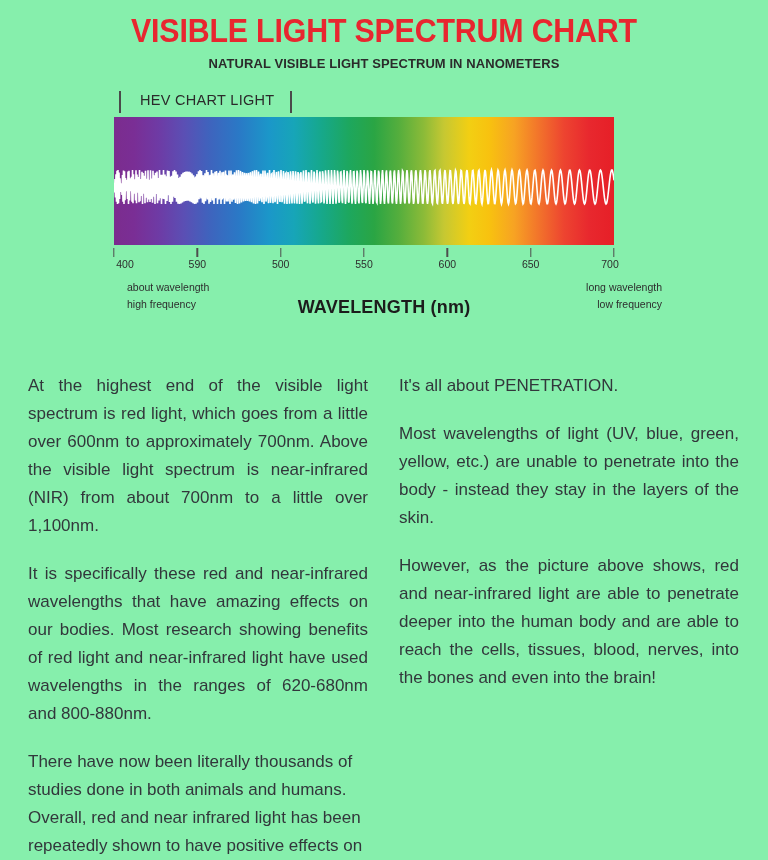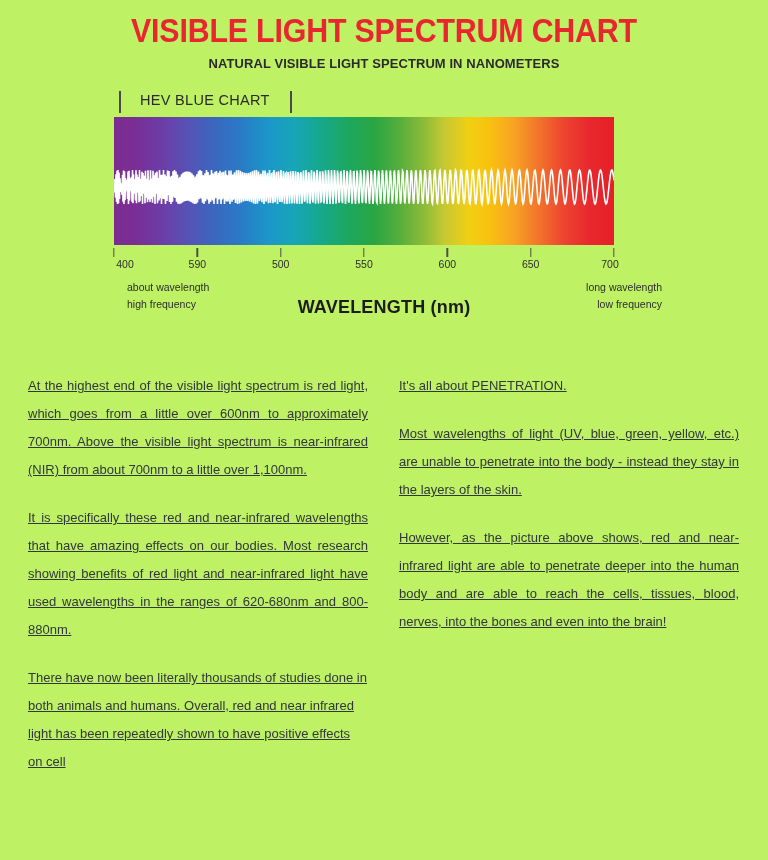--- a/index.html
+++ b/index.html
@@ -8,21 +8,21 @@
     height: 860px;
     background: #ffffff;
     font-family: "Liberation Sans", sans-serif;
     overflow: hidden;
   }
 
   .page {
     position: relative;
     width: 768px;
     height: 860px;
-    background: #bef264;
+    background: #86efac;
   }
 
   
   .header {
     padding-top: 14px;
     text-align: center;
   }
   .main-title {
     font-family: "Liberation Sans", sans-serif;
     font-size: 33px;
@@ -180,49 +180,48 @@
   .body-cols {
     position: absolute;
     top: 372px;
     left: 28px;
     width: 712px;
     display: flex;
     gap: 31px;
   }
   .col { width: 340px; }
   .col p {
-    font-size: 13px;
+    font-size: 17px;
     line-height: 28px;
     color: #32373b;
     text-align: justify;
     margin-bottom: 20px;
     -webkit-hyphens: none;
     hyphens: none;
     word-spacing: 0px;
-    text-decoration: underline;
   }
   .col p.last { margin-bottom: 0; }
   .col p.flush { text-align: left; }
 </style>
 </head>
 <body>
 
 <div class="page">
 
   <div class="header">
     <div class="main-title">VISIBLE LIGHT SPECTRUM CHART</div>
     <div class="sub-title">NATURAL VISIBLE LIGHT SPECTRUM IN NANOMETERS</div>
   </div>
 
   <div class="figure">
 
     <div class="hev-row">
       <div class="hev-tick left"></div>
       <div class="hev-tick right"></div>
-      <div class="hev-label">HEV BLUE CHART</div>
+      <div class="hev-label">HEV CHART LIGHT</div>
     </div>
 
     <div class="spectrum-wrap">
       <div class="spectrum-bar"></div>
       <svg class="spectrum-wave" viewBox="0 0 500 128" preserveAspectRatio="none">
         <path id="wavepath" fill="none" stroke="#ffffff" stroke-width="1.6" vector-effect="non-scaling-stroke" d="M0.00 67.34 L0.50 75.37 L1.00 61.96 L1.50 80.58 L2.00 57.15 L2.50 84.75 L3.00 53.87 L3.50 86.89 L4.00 53.09 L4.50 86.13 L5.00 55.51 L5.50 82.02 L6.00 61.21 L6.50 74.93 L7.00 69.36 L7.50 66.20 L8.00 78.09 L8.50 58.13 L9.00 84.80 L9.50 53.42 L10.00 86.95 L10.50 54.21 L11.00 83.11 L11.50 60.94 L12.00 73.99 L12.50 71.61 L13.00 62.86 L13.50 81.94 L14.00 54.62 L14.50 86.94 L15.00 53.68 L15.50 83.46 L16.00 61.33 L16.50 72.53 L17.00 74.09 L17.50 59.82 L18.00 84.72 L18.50 53.11 L19.00 86.20 L19.50 57.36 L20.00 76.72 L20.50 70.54 L21.00 62.20 L21.50 83.60 L22.00 53.29 L22.50 86.34 L23.00 57.56 L23.50 75.73 L24.00 72.37 L24.50 59.99 L25.00 85.35 L25.50 53.03 L26.00 84.34 L26.50 62.03 L27.00 69.43 L27.50 79.06 L28.00 54.88 L28.50 86.96 L29.00 56.10 L29.50 76.69 L30.00 72.63 L30.50 58.78 L31.00 86.35 L31.50 53.76 L32.00 80.77 L32.50 68.37 L33.00 61.84 L33.50 85.18 L34.00 53.17 L34.50 82.36 L35.00 66.73 L35.50 62.85 L36.00 84.89 L36.50 53.16 L37.00 82.08 L37.50 67.65 L38.00 61.57 L38.50 85.73 L39.00 53.66 L39.50 79.81 L40.00 71.12 L40.50 58.37 L41.00 86.87 L41.50 55.73 L42.00 74.89 L42.50 76.91 L43.00 54.59 L43.50 86.30 L44.00 61.03 L44.50 66.98 L45.00 83.51 L45.50 53.07 L46.00 81.29 L46.50 70.53 L47.00 57.88 L47.50 87.00 L48.00 57.75 L48.50 70.42 L49.00 81.73 L49.50 53.00 L50.00 82.10 L50.50 70.19 L51.00 57.58 L51.50 86.97 L52.00 59.20 L52.50 67.68 L53.00 84.00 L53.50 53.46 L54.00 78.08 L54.50 75.86 L55.00 54.12 L55.50 84.98 L56.00 66.39 L56.50 59.64 L57.00 86.99 L57.50 58.66 L58.00 67.37 L58.50 84.72 L59.00 54.17 L59.50 74.95 L60.00 79.77 L60.50 53.02 L61.00 80.93 L61.50 73.80 L62.00 54.45 L62.50 84.77 L63.00 68.09 L63.50 57.43 L64.00 86.62 L64.50 63.33 L65.00 61.01 L65.50 86.98 L66.00 59.76 L66.50 64.49 L67.00 86.43 L67.50 57.31 L68.00 67.46 L68.50 85.50 L69.00 55.77 L69.50 69.73 L70.00 84.56 L70.50 54.89 L71.00 71.21 L71.50 83.89 L72.00 54.47 L72.50 71.92 L73.00 83.63 L73.50 54.40 L74.00 71.85 L74.50 83.83 L75.00 54.64 L75.50 71.01 L76.00 84.43 L76.50 55.26 L77.00 69.41 L77.50 85.33 L78.00 56.43 L78.50 67.06 L79.00 86.27 L79.50 58.34 L80.00 64.05 L80.50 86.92 L81.00 61.21 L81.50 60.62 L82.00 86.82 L82.50 65.20 L83.00 57.16 L83.50 85.44 L84.00 70.23 L84.50 54.34 L85.00 82.31 L85.50 75.94 L86.00 53.02 L86.50 77.21 L87.00 81.50 L87.50 54.07 L88.00 70.40 L88.50 85.66 L89.00 58.16 L89.50 62.86 L90.00 86.96 L90.50 65.21 L91.00 56.35 L91.50 84.18 L92.00 74.06 L92.50 53.08 L93.00 77.12 L93.50 82.30 L94.00 54.95 L94.50 67.23 L95.00 86.80 L95.50 62.40 L96.00 57.80 L96.50 84.93 L97.00 73.39 L97.50 53.07 L98.00 76.33 L98.50 83.37 L99.00 56.22 L99.50 64.17 L100.00 86.95 L100.50 66.83 L101.00 54.69 L101.50 81.04 L102.00 79.75 L102.50 54.10 L103.00 68.01 L103.50 86.87 L104.00 64.04 L104.50 55.87 L105.00 82.39 L105.50 78.62 L106.00 53.83 L106.50 68.31 L107.00 86.90 L107.50 64.72 L108.00 55.22 L108.50 81.13 L109.00 80.49 L109.50 54.89 L110.00 65.10 L110.50 86.89 L111.00 68.93 L111.50 53.47 L112.00 76.65 L112.50 84.36 L113.00 58.74 L113.50 59.15 L114.00 84.56 L114.50 76.55 L115.00 53.54 L115.50 68.04 L116.00 87.00 L116.50 67.48 L117.00 53.64 L117.50 76.56 L118.00 84.81 L118.50 60.02 L119.00 57.41 L119.50 82.68 L120.00 79.98 L120.50 55.33 L121.00 62.81 L121.50 85.98 L122.00 74.41 L122.50 53.28 L123.00 68.24 L123.50 86.99 L124.00 69.33 L124.50 53.09 L125.00 72.81 L125.50 86.58 L126.00 65.34 L126.50 53.90 L127.00 76.19 L127.50 85.56 L128.00 62.56 L128.50 54.98 L129.00 78.41 L129.50 84.55 L130.00 60.88 L130.50 55.83 L131.00 79.60 L131.50 83.92 L132.00 60.15 L132.50 56.18 L133.00 79.90 L133.50 83.86 L134.00 60.27 L134.50 55.95 L135.00 79.35 L135.50 84.38 L136.00 61.26 L136.50 55.19 L137.00 77.90 L137.50 85.32 L138.00 63.21 L138.50 54.15 L139.00 75.42 L139.50 86.36 L140.00 66.24 L140.50 53.24 L141.00 71.82 L141.50 86.98 L142.00 70.40 L142.50 53.08 L143.00 67.15 L143.50 86.49 L144.00 75.48 L144.50 54.43 L145.00 61.82 L145.50 84.08 L146.00 80.83 L146.50 58.03 L147.00 56.76 L147.50 79.20 L148.00 85.22 L148.50 64.20 L149.00 53.45 L149.50 71.87 L150.00 87.00 L150.50 72.40 L151.00 53.63 L151.50 63.27 L152.00 84.54 L152.50 80.77 L153.00 58.54 L153.50 55.89 L154.00 77.23 L154.50 86.32 L155.00 67.87 L155.50 53.01 L156.00 66.59 L156.50 85.85 L157.00 78.78 L157.50 57.20 L158.00 56.71 L158.50 78.02 L159.00 86.21 L159.50 68.02 L160.00 53.05 L160.50 65.45 L161.00 85.16 L161.50 80.58 L162.00 59.14 L162.50 54.96 L163.00 74.57 L163.50 86.97 L164.00 72.74 L164.50 54.23 L165.00 60.28 L165.50 81.38 L166.00 84.90 L166.50 65.51 L167.00 53.01 L167.50 66.42 L168.00 85.26 L168.50 81.01 L169.00 60.18 L169.50 54.10 L170.00 71.77 L170.50 86.79 L171.00 76.93 L171.50 56.85 L172.00 56.11 L172.50 75.70 L173.00 86.96 L173.50 73.61 L174.00 55.05 L174.50 58.03 L175.00 78.16 L175.50 86.63 L176.00 71.46 L176.50 54.24 L177.00 59.25 L177.50 79.35 L178.00 86.36 L178.50 70.59 L179.00 54.02 L179.50 59.53 L180.00 79.43 L180.50 86.40 L181.00 71.01 L181.50 54.26 L182.00 58.80 L182.50 78.41 L183.00 86.72 L183.50 72.70 L184.00 55.10 L184.50 57.24 L185.00 76.20 L185.50 87.00 L186.00 75.57 L186.50 56.90 L187.00 55.24 L187.50 72.62 L188.00 86.62 L188.50 79.33 L189.00 60.16 L189.50 53.50 L190.00 67.69 L190.50 84.78 L191.00 83.33 L191.50 65.25 L192.00 53.10 L192.50 61.87 L193.00 80.64 L193.50 86.34 L194.00 72.08 L194.50 55.30 L195.00 56.34 L195.50 73.85 L196.00 86.71 L196.50 79.58 L197.00 61.05 L197.50 53.15 L198.00 65.15 L198.50 82.83 L199.00 85.48 L199.50 70.09 L200.00 54.61 L200.50 56.94 L201.00 74.28 L201.50 86.70 L202.00 80.06 L202.50 62.01 L203.00 53.01 L203.50 63.15 L204.00 80.95 L204.50 86.51 L205.00 73.71 L205.50 56.83 L206.00 54.48 L206.50 69.16 L207.00 84.74 L207.50 84.27 L208.00 68.36 L208.50 54.23 L209.00 57.05 L209.50 73.71 L210.00 86.39 L210.50 81.70 L211.00 64.67 L211.50 53.26 L212.00 59.38 L212.50 76.54 L213.00 86.90 L213.50 79.80 L214.00 62.64 L214.50 53.03 L215.00 60.72 L215.50 77.81 L216.00 86.99 L216.50 79.07 L217.00 62.09 L217.50 53.02 L218.00 60.81 L218.50 77.67 L219.00 86.96 L219.50 79.63 L220.00 62.92 L220.50 53.11 L221.00 59.63 L221.50 76.12 L222.00 86.72 L222.50 81.36 L223.00 65.22 L223.50 53.62 L224.00 57.46 L224.50 73.04 L225.00 85.77 L225.50 83.82 L226.00 69.10 L226.50 55.23 L227.00 54.92 L227.50 68.37 L228.00 83.28 L228.50 86.16 L229.00 74.48 L229.50 58.80 L230.00 53.15 L230.50 62.48 L231.00 78.45 L231.50 86.95 L232.00 80.58 L232.50 64.98 L233.00 53.77 L233.50 56.62 L234.00 71.00 L234.50 84.49 L235.00 85.59 L235.50 73.44 L236.00 58.39 L236.50 53.15 L237.00 62.05 L237.50 77.57 L238.00 86.77 L238.50 82.08 L239.00 67.44 L239.50 54.93 L240.00 54.74 L240.50 66.96 L241.00 81.62 L241.50 86.89 L242.00 78.61 L242.50 63.46 L243.00 53.54 L243.50 56.66 L244.00 70.28 L244.50 83.66 L245.00 86.35 L245.50 76.33 L246.00 61.42 L246.50 53.15 L247.00 57.81 L247.50 71.77 L248.00 84.36 L248.50 86.06 L249.00 75.66 L249.50 61.04 L250.00 53.13 L250.50 57.77 L251.00 71.45 L251.50 84.04 L252.00 86.31 L252.50 76.68 L253.00 62.21 L253.50 53.40 L254.00 56.56 L254.50 69.35 L255.00 82.58 L255.50 86.85 L256.00 79.20 L256.50 65.09 L257.00 54.44 L257.50 54.67 L258.00 65.54 L258.50 79.48 L259.00 86.87 L259.50 82.69 L260.00 69.86 L260.50 57.15 L261.00 53.15 L261.50 60.49 L262.00 74.18 L262.50 85.07 L263.00 85.93 L263.50 76.27 L264.00 62.50 L264.50 53.67 L265.00 55.50 L265.50 66.73 L266.00 80.05 L266.50 86.89 L267.00 82.91 L267.50 70.71 L268.00 58.09 L268.50 53.00 L269.00 58.61 L269.50 71.33 L270.00 83.20 L270.50 86.86 L271.00 80.11 L271.50 67.17 L272.00 55.97 L272.50 53.34 L273.00 60.80 L273.50 73.80 L274.00 84.49 L274.50 86.50 L275.00 78.69 L275.50 65.75 L276.00 55.34 L276.50 53.55 L277.00 61.37 L277.50 74.19 L278.00 84.57 L278.50 86.53 L279.00 79.01 L279.50 66.36 L280.00 55.80 L280.50 53.30 L281.00 60.20 L281.50 72.58 L282.00 83.50 L282.50 86.90 L283.00 80.95 L283.50 68.98 L284.00 57.60 L284.50 53.00 L285.00 57.63 L285.50 68.94 L286.00 80.79 L286.50 86.85 L287.00 83.91 L287.50 73.60 L288.00 61.41 L288.50 53.76 L289.00 54.62 L289.50 63.48 L290.00 75.71 L290.50 84.97 L291.00 86.52 L291.50 79.62 L292.00 67.85 L292.50 57.18 L293.00 53.00 L293.50 57.36 L294.00 68.02 L294.50 79.65 L295.00 86.48 L295.50 85.17 L296.00 76.43 L296.50 64.57 L297.00 55.37 L297.50 53.26 L298.00 59.22 L298.50 70.33 L299.00 81.26 L299.50 86.82 L300.00 84.42 L300.50 75.24 L301.00 63.63 L301.50 55.00 L302.00 53.35 L302.50 59.39 L303.00 70.30 L303.50 81.04 L304.00 86.74 L304.50 84.83 L305.00 76.24 L305.50 64.86 L306.00 55.80 L306.50 53.08 L307.00 57.86 L307.50 67.97 L308.00 78.96 L308.50 86.01 L309.00 86.09 L309.50 79.20 L310.00 68.36 L310.50 58.25 L311.00 53.17 L311.50 55.25 L312.00 63.56 L312.50 74.56 L313.00 83.63 L313.50 87.00 L314.00 83.30 L314.50 74.12 L315.00 63.26 L315.50 55.19 L316.00 53.16 L316.50 57.96 L317.00 67.62 L317.50 78.21 L318.00 85.49 L318.50 86.60 L319.00 81.13 L319.50 71.28 L320.00 60.95 L320.50 54.18 L321.00 53.57 L321.50 59.32 L322.00 69.17 L322.50 79.32 L323.00 85.89 L323.50 86.41 L324.00 80.73 L324.50 71.02 L325.00 60.95 L325.50 54.27 L326.00 53.45 L326.50 58.74 L327.00 68.16 L327.50 78.23 L328.00 85.29 L328.50 86.79 L329.00 82.23 L329.50 73.29 L330.00 63.19 L330.50 55.54 L331.00 53.02 L331.50 56.49 L332.00 64.70 L332.50 74.74 L333.00 83.11 L333.50 86.93 L334.00 84.91 L334.50 77.79 L335.00 68.03 L335.50 58.96 L336.00 53.64 L336.50 53.83 L337.00 59.44 L337.50 68.55 L338.00 78.13 L338.50 85.00 L339.00 86.93 L339.50 83.32 L340.00 75.38 L340.50 65.72 L341.00 57.46 L341.50 53.24 L342.00 54.38 L342.50 60.48 L343.00 69.59 L343.50 78.80 L344.00 85.24 L344.50 86.90 L345.00 83.32 L345.50 75.63 L346.00 66.22 L346.50 57.99 L347.00 53.44 L347.50 53.92 L348.00 59.25 L348.50 67.81 L349.00 77.00 L349.50 84.08 L350.00 86.98 L350.50 84.87 L351.00 78.40 L351.50 69.48 L352.00 60.74 L352.50 54.70 L353.00 53.07 L353.50 56.30 L354.00 63.44 L354.50 72.42 L355.00 80.70 L355.50 85.95 L356.00 86.72 L356.50 82.84 L357.00 75.40 L357.50 66.49 L358.00 58.56 L358.50 53.78 L359.00 53.42 L359.50 57.56 L360.00 65.04 L360.50 73.84 L361.00 81.59 L361.50 86.24 L362.00 86.59 L362.50 82.57 L363.00 75.26 L363.50 66.60 L364.00 58.84 L364.50 53.98 L365.00 53.25 L365.50 56.81 L366.00 63.73 L366.50 72.21 L367.00 80.13 L367.50 85.48 L368.00 86.95 L368.50 84.20 L369.00 77.94 L369.50 69.73 L370.00 61.61 L370.50 55.56 L371.00 53.03 L371.50 54.61 L372.00 59.89 L372.50 67.58 L373.00 75.83 L373.50 82.68 L374.00 86.52 L374.50 86.47 L375.00 82.56 L375.50 75.74 L376.00 67.60 L376.50 60.04 L377.00 54.77 L377.50 53.00 L378.00 55.10 L378.50 60.57 L379.00 68.15 L379.50 76.13 L380.00 82.72 L380.50 86.47 L381.00 86.57 L381.50 83.03 L382.00 76.64 L382.50 68.82 L383.00 61.27 L383.50 55.62 L384.00 53.08 L384.50 54.16 L385.00 58.61 L385.50 65.46 L386.00 73.25 L386.50 80.35 L387.00 85.27 L387.50 87.00 L388.00 85.21 L388.50 80.30 L389.00 73.28 L389.50 65.62 L390.00 58.85 L390.50 54.36 L391.00 53.02 L391.50 55.08 L392.00 60.11 L392.50 67.09 L393.00 74.62 L393.50 81.23 L394.00 85.64 L394.50 86.99 L395.00 85.05 L395.50 80.21 L396.00 73.43 L396.50 66.01 L397.00 59.36 L397.50 54.74 L398.00 53.00 L398.50 54.45 L399.00 58.79 L399.50 65.20 L400.00 72.48 L400.50 79.29 L401.00 84.39 L401.50 86.85 L402.00 86.26 L402.50 82.74 L403.00 76.94 L403.50 69.91 L404.00 62.92 L404.50 57.19 L405.00 53.74 L405.50 53.14 L406.00 55.48 L406.50 60.33 L407.00 66.85 L407.50 73.89 L408.00 80.25 L408.50 84.85 L409.00 86.93 L409.50 86.14 L410.00 82.65 L410.50 77.05 L411.00 70.29 L411.50 63.50 L412.00 57.80 L412.50 54.11 L413.00 53.02 L413.50 54.68 L414.00 58.82 L414.50 64.75 L415.00 71.50 L415.50 78.00 L416.00 83.22 L416.50 86.34 L417.00 86.88 L417.50 84.79 L418.00 80.40 L418.50 74.41 L419.00 67.76 L419.50 61.46 L420.00 56.48 L420.50 53.57 L421.00 53.15 L421.50 55.26 L422.00 59.57 L422.50 65.43 L423.00 71.95 L423.50 78.17 L424.00 83.18 L424.50 86.24 L425.00 86.94 L425.50 85.18 L426.00 81.24 L426.50 75.69 L427.00 69.35 L427.50 63.11 L428.00 57.86 L428.50 54.33 L429.00 53.00 L429.50 54.05 L430.00 57.30 L430.50 62.30 L431.00 68.35 L431.50 74.61 L432.00 80.22 L432.50 84.44 L433.00 86.70 L433.50 86.72 L434.00 84.50 L434.50 80.36 L435.00 74.86 L435.50 68.74 L436.00 62.79 L436.50 57.79 L437.00 54.39 L437.50 53.02 L438.00 53.83 L438.50 56.70 L439.00 61.27 L439.50 66.92 L440.00 72.96 L440.50 78.60 L441.00 83.16 L441.50 86.08 L442.00 87.00 L442.50 85.82 L443.00 82.71 L443.50 78.05 L444.00 72.43 L444.50 66.53 L445.00 61.06 L445.50 56.67 L446.00 53.88 L446.50 53.00 L447.00 54.14 L447.50 57.13 L448.00 61.61 L448.50 67.06 L449.00 72.84 L449.50 78.28 L450.00 82.76 L450.50 85.77 L451.00 86.98 L451.50 86.28 L452.00 83.74 L452.50 79.68 L453.00 74.54 L453.50 68.92 L454.00 63.42 L454.50 58.66 L455.00 55.16 L455.50 53.27 L456.00 53.20 L456.50 54.93 L457.00 58.28 L457.50 62.87 L458.00 68.21 L458.50 73.72 L459.00 78.83 L459.50 83.00 L460.00 85.81 L460.50 86.98 L461.00 86.39 L461.50 84.12 L462.00 80.41 L462.50 75.65 L463.00 70.33 L463.50 64.99 L464.00 60.17 L464.50 56.34 L465.00 53.87 L465.50 53.00 L466.00 53.81 L466.50 56.19 L467.00 59.92 L467.50 64.61 L468.00 69.82 L468.50 75.03 L469.00 79.74 L469.50 83.52 L470.00 86.01 L470.50 86.99 L471.00 86.37 L471.50 84.23 L472.00 80.77 L472.50 76.32 L473.00 71.31 L473.50 66.18 L474.00 61.42 L474.50 57.44 L475.00 54.61 L475.50 53.16 L476.00 53.22 L476.50 54.78 L477.00 57.68 L477.50 61.65 L478.00 66.35 L478.50 71.36 L479.00 76.23 L479.50 80.56 L480.00 83.97 L480.50 86.17 L481.00 87.00 L481.50 86.38 L482.00 84.38 L482.50 81.18 L483.00 77.05 L483.50 72.34 L484.00 67.46 L484.50 62.79 L485.00 58.73 L485.50 55.59 L486.00 53.63 L486.50 53.00 L487.00 53.74 L487.50 55.77 L488.00 58.94 L488.50 62.97 L489.00 67.55 L489.50 72.31 L490.00 76.88 L490.50 80.90 L491.00 84.07 L491.50 86.15 L492.00 86.99 L492.50 86.53 L493.00 84.81 L493.50 81.98 L494.00 78.26 L494.50 73.93 L495.00 69.31 L495.50 64.76 L496.00 60.60 L496.50 57.15 L497.00 54.64 L497.50 53.25 L498.00 53.08 L498.50 54.13 L499.00 56.31 L499.50 59.46 L500.00 63.36 "></path>
       </svg>
     </div>
 
     <div class="axis">

